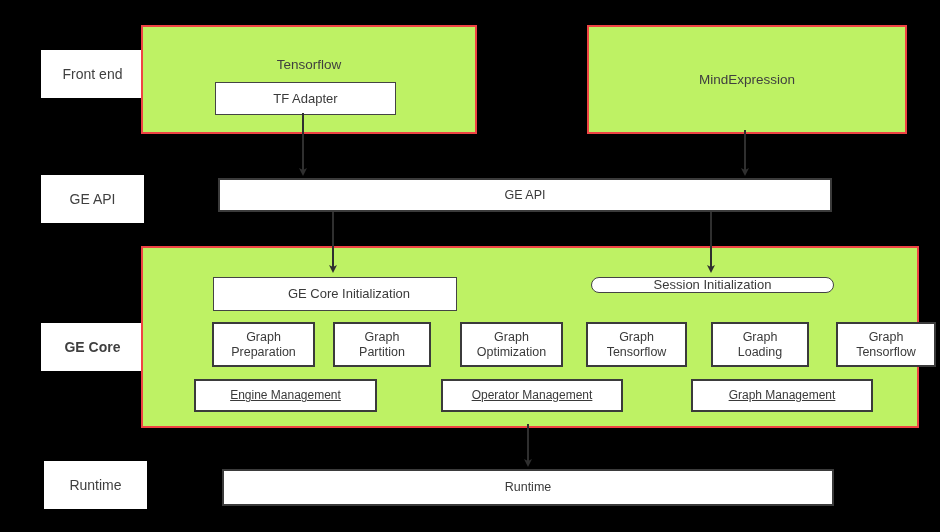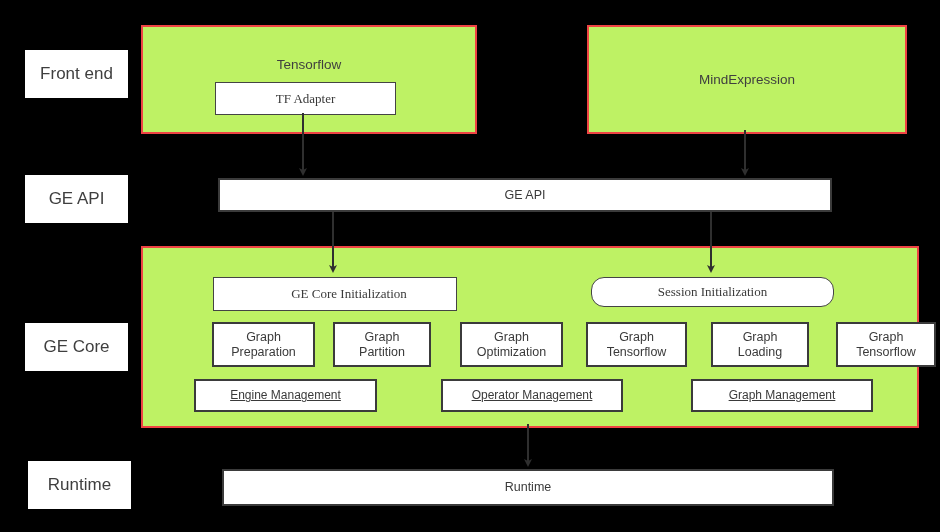--- a/index.html
+++ b/index.html
@@ -22,31 +22,31 @@
     box-sizing: border-box;
     display: flex;
     align-items: center;
     justify-content: center;
     text-align: center;
     line-height: 1.18;
   }
   
   .stage-label {
     border: none;
-    font-size: 17px;
+    font-size: 14px;
     color: #3f3f3f;
+    margin-left: 16px;
   }
   
   .node {
     border: 2px solid #3b3b3b;
     font-size: 13px;
   }
   .node-thin {
     border: 1.6px solid #444444;
-    font-family: Liberation Serif, serif;
   }
   .container-box {
     border: 2px solid #ef4444;
     display: block;
     background: #bef264;
   }
   .container-title {
     position: absolute;
     left: 0;
     right: 0;
@@ -77,40 +77,40 @@
 </style>
 </head>
 <body>
 
 <div id="stage">
 
   <div class="box stage-label" style="left:25px; top:50px; width:103px; height:48px;">Front end</div>
 
   <div class="box stage-label" style="left:25px; top:175px; width:103px; height:48px;">GE API</div>
 
-  <div class="box stage-label" style="left:25px; top:323px; width:103px; height:48px;">GE Core</div>
+  <div class="box stage-label" style="left:25px; top:323px; width:103px; height:48px;font-weight:bold;">GE Core</div>
 
   <div class="box stage-label" style="left:28px; top:461px; width:103px; height:48px;">Runtime</div>
 
   <div class="container-box" style="position:absolute; left:141px; top:25px; width:332px; height:105px;">
     <div class="container-title" style="top:30px;">Tensorflow</div>
     <div class="box node node-thin" style="left:72px; top:55px; width:181px; height:33px;">TF Adapter</div>
   </div>
 
   <div class="container-box" style="position:absolute; left:587px; top:25px; width:316px; height:105px;">
     <div class="container-title" style="top:45px;">MindExpression</div>
   </div>
 
   <div class="box node bar-node" style="left:218px; top:178px; width:614px; height:34px;">GE API</div>
 
   <div class="container-box" style="position:absolute; left:141px; top:246px; width:774px; height:178px;">
 
     <div class="box node node-thin" style="left:70px; top:29px; width:244px; height:34px;padding-left:28px;">GE Core Initialization</div>
 
-    <div class="box node node-thin" style="left:448px; top:29px; width:243px; height:30px;border-radius:13px;">Session Initialization</div>
+    <div class="box node node-thin" style="left:448px; top:29px; width:243px; height:16px;border-radius:13px;">Session Initialization</div>
 
     <div class="box node small-node" style="left:25px; top:74px; width:103px; height:45px;">
       <span>
         <span>Graph</span><br>
         <span>Preparation</span>
       </span>
     </div>
 
     <div class="box node small-node" style="left:146px; top:74px; width:98px; height:45px;">
       <span>

